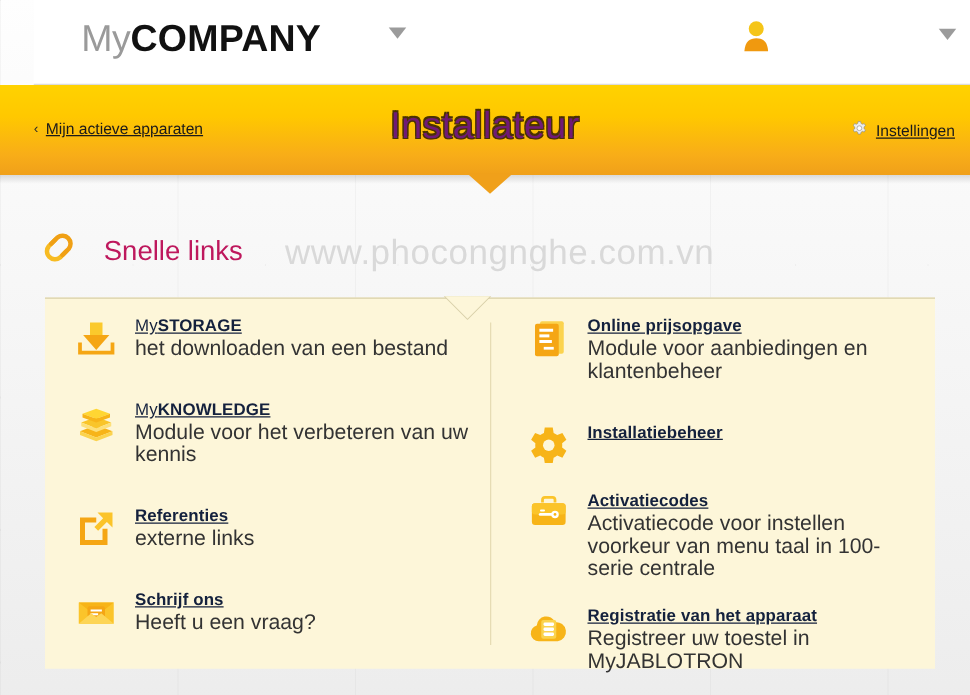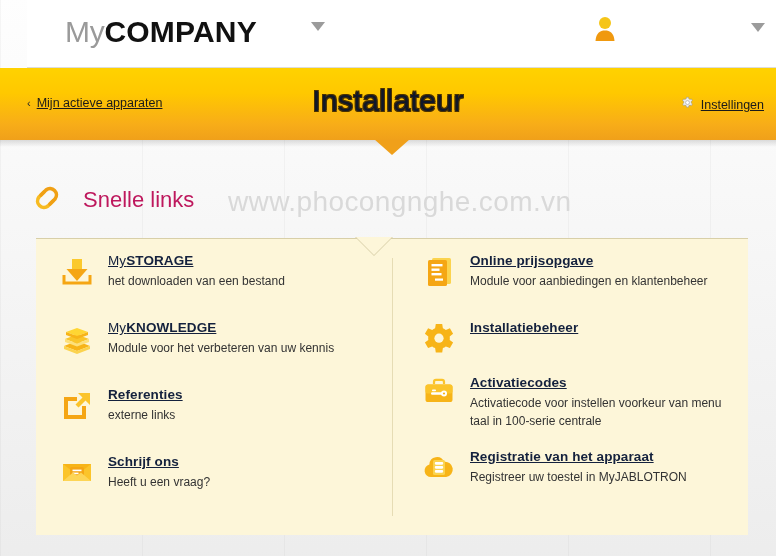--- a/index.html
+++ b/index.html
@@ -76,21 +76,21 @@
     font-size: 12.5px; color: #1a1a1a; z-index: 6;
     display: flex; align-items: center; gap: 6px;
   }
   .back-chev { font-size: 11px; color: #2a2a2a; }
   .back-text { text-decoration: underline; cursor: pointer; }
 
   .band-title {
     position: absolute; top: 84px; left: 0; width: 776px;
     text-align: center; z-index: 6;
     font-size: 30px; font-weight: 300; letter-spacing: 0.4px;
-    color: #0f172a;
+    color: #701a75;
     text-shadow:
       -1px -1px 0 #4a3200, 1px -1px 0 #4a3200,
       -1px  1px 0 #4a3200, 1px  1px 0 #4a3200,
        0    1px 0 #4a3200;
   }
 
   .settings-link {
     position: absolute; right: 12px; top: 96px;
     display: flex; align-items: center; gap: 6px;
     font-size: 12.5px; color: #1a1a1a; z-index: 6;
@@ -147,23 +147,23 @@
 
   .item { display: flex; gap: 14px; margin-bottom: 22px; }
   .item-icon { flex: 0 0 34px; width: 34px; height: 34px; margin-top: 2px; }
   .item-body { flex: 1 1 auto; padding-top: 1px; }
   .item-title {
     font-size: 13.5px; color: #14213d; text-decoration: underline;
     font-weight: bold; letter-spacing: 0.1px; cursor: pointer;
     display: block; margin-bottom: 3px;
   }
   .item-title .thin { font-weight: normal; }
-  .item-desc { font-size: 12px; color: #333; line-height: 16px; }
-
-  .item-gap-a { margin-bottom: 30px; align-items: center; }
+  .item-desc { font-size: 17px; color: #333; line-height: 16px; }
+
+  .item-gap-a { margin-bottom: 30px; }
   .item-gap-b { margin-bottom: 19px; }
 </style>
 </head>
 <body>
 
 <div class="page">
 
   <div class="bg-texture"></div>
 
   <div class="header">

